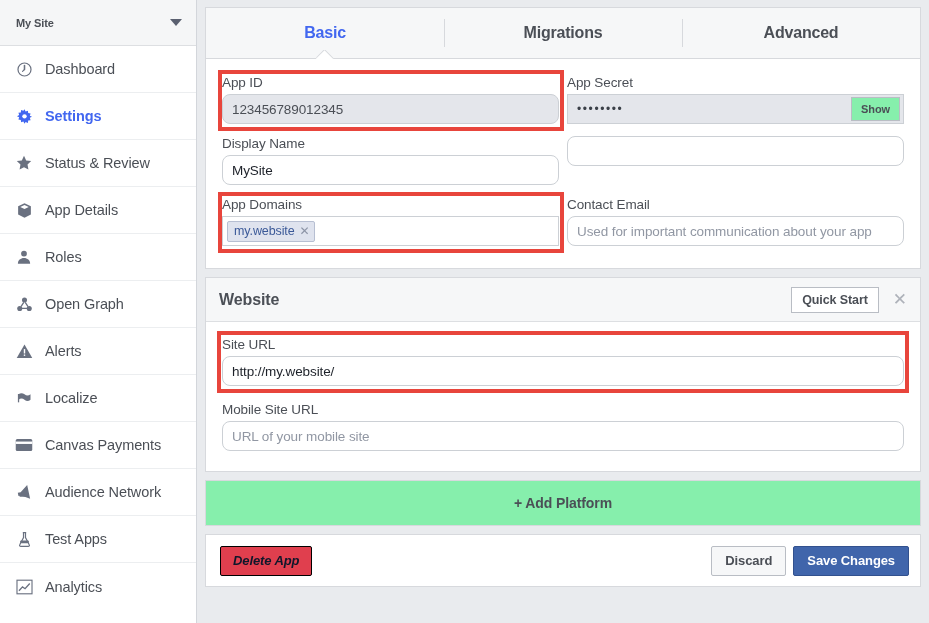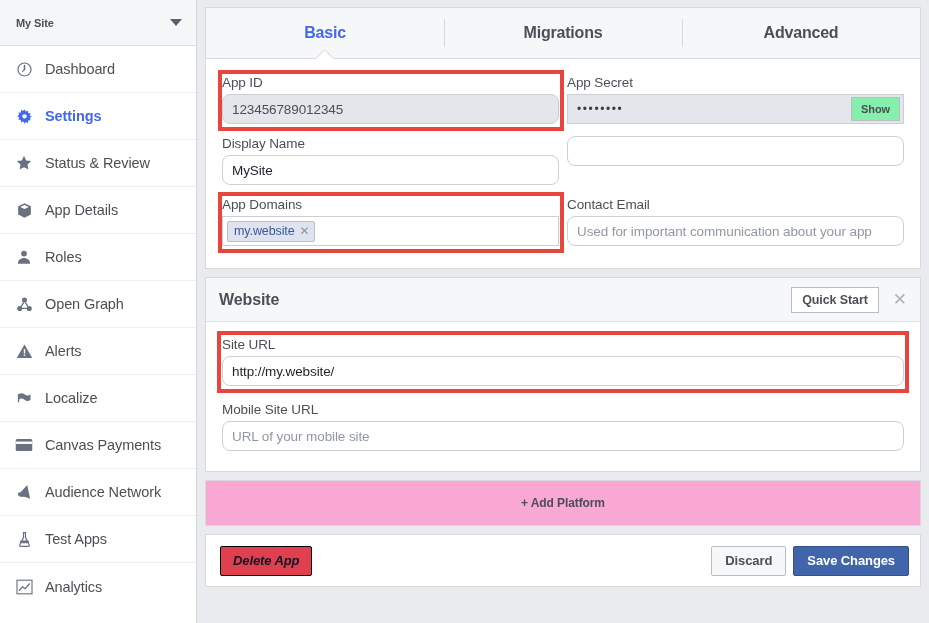--- a/index.html
+++ b/index.html
@@ -293,27 +293,27 @@
     font-size: 17px;
     color: #aeb2ba;
     cursor: pointer;
     line-height: 1;
     font-family: "Liberation Sans", sans-serif;
   }
 
   
   .add-platform {
     height: 46px;
-    background: #f9a8d4;
+    background: #86efac;
     border: 1px solid #d7d9dd;
     margin-top: 8px;
     display: flex;
     align-items: center;
     justify-content: center;
-    font-size: 12px;
+    font-size: 14px;
     font-weight: bold;
     color: #4b4f56;
     cursor: pointer;
     letter-spacing: -0.1px;
   }
 
   
   .actions-card {
     background: #ffffff;
     border: 1px solid #d7d9dd;

